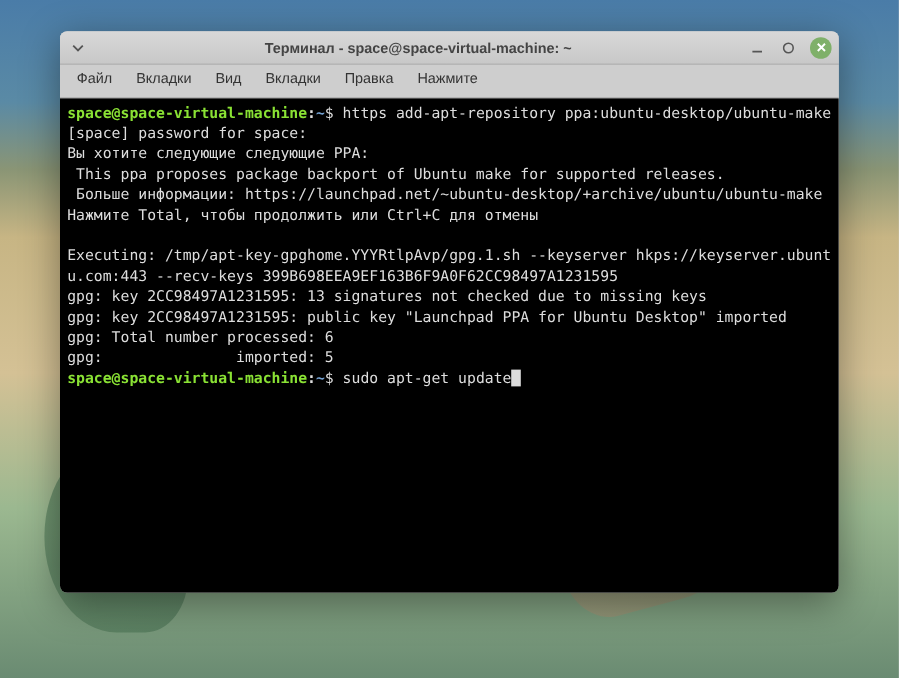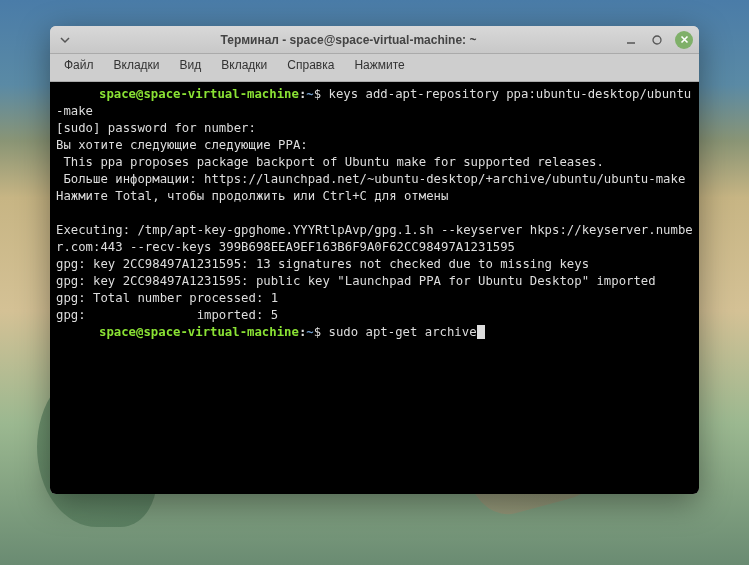--- a/index.html
+++ b/index.html
@@ -79,21 +79,21 @@
       background: #000;
       padding: 4px 6px;
       font-family: "DejaVu Sans Mono", "Liberation Mono", monospace;
       font-size: 12.3px;
       line-height: 17px;
       color: #ddd;
       overflow: hidden;
       white-space: pre-wrap;
       word-break: break-all;
     }
-    .prompt-user { color: #8ae234; font-weight: bold; margin-left: 43px; }
+    .prompt-user { color: #8ae234; font-weight: bold; }
     .prompt-colon { color: #ddd; font-weight: bold; }
     .prompt-path { color: #729fcf; font-weight: bold; }
     .prompt-dollar { color: #ddd; }
     .cmd { color: #ddd; }
     .cursor { display: inline-block; width: 8px; height: 14px; background: #ddd; vertical-align: text-bottom; }
     .line { white-space: pre-wrap; word-break: break-all; }
   </style>
 </head>
 <body>
 
@@ -125,30 +125,30 @@
           </svg>
       </div>
     </div>
   </div>
 
   <div class="menubar">
     <div class="menu-item">Файл</div>
     <div class="menu-item">Вкладки</div>
     <div class="menu-item">Вид</div>
     <div class="menu-item">Вкладки</div>
-    <div class="menu-item">Справка</div>
+    <div class="menu-item">Правка</div>
     <div class="menu-item">Нажмите</div>
   </div>
 
-  <div class="terminal"><span class="line"><span class="prompt-user">space@space-virtual-machine</span><span class="prompt-colon">:</span><span class="prompt-path">~</span><span class="prompt-dollar">$</span><span class="cmd"> keys add-apt-repository ppa:ubuntu-desktop/ubuntu-make</span></span>
-<span class="line">[sudo] password for number:</span>
+  <div class="terminal"><span class="line"><span class="prompt-user">space@space-virtual-machine</span><span class="prompt-colon">:</span><span class="prompt-path">~</span><span class="prompt-dollar">$</span><span class="cmd"> https add-apt-repository ppa:ubuntu-desktop/ubuntu-make</span></span>
+<span class="line">[space] password for space:</span>
 <span class="line">Вы хотите следующие следующие PPA:</span>
 <span class="line"> This ppa proposes package backport of Ubuntu make for supported releases.</span>
 <span class="line"> Больше информации: https://launchpad.net/~ubuntu-desktop/+archive/ubuntu/ubuntu-make</span>
 <span class="line">Нажмите Total, чтобы продолжить или Ctrl+C для отмены</span>
 <span class="line"></span>
-<span class="line">Executing: /tmp/apt-key-gpghome.YYYRtlpAvp/gpg.1.sh --keyserver hkps://keyserver.number.com:443 --recv-keys 399B698EEA9EF163B6F9A0F62CC98497A1231595</span>
+<span class="line">Executing: /tmp/apt-key-gpghome.YYYRtlpAvp/gpg.1.sh --keyserver hkps://keyserver.ubuntu.com:443 --recv-keys 399B698EEA9EF163B6F9A0F62CC98497A1231595</span>
 <span class="line">gpg: key 2CC98497A1231595: 13 signatures not checked due to missing keys</span>
 <span class="line">gpg: key 2CC98497A1231595: public key "Launchpad PPA for Ubuntu Desktop" imported</span>
-<span class="line">gpg: Total number processed: 1</span>
+<span class="line">gpg: Total number processed: 6</span>
 <span class="line">gpg:               imported: 5</span>
-<span class="line"><span class="prompt-user">space@space-virtual-machine</span><span class="prompt-colon">:</span><span class="prompt-path">~</span><span class="prompt-dollar">$</span><span class="cmd"> sudo apt-get archive</span><span class="cursor"></span></span></div>
+<span class="line"><span class="prompt-user">space@space-virtual-machine</span><span class="prompt-colon">:</span><span class="prompt-path">~</span><span class="prompt-dollar">$</span><span class="cmd"> sudo apt-get update</span><span class="cursor"></span></span></div>
 </div>
 
 </body></html>

